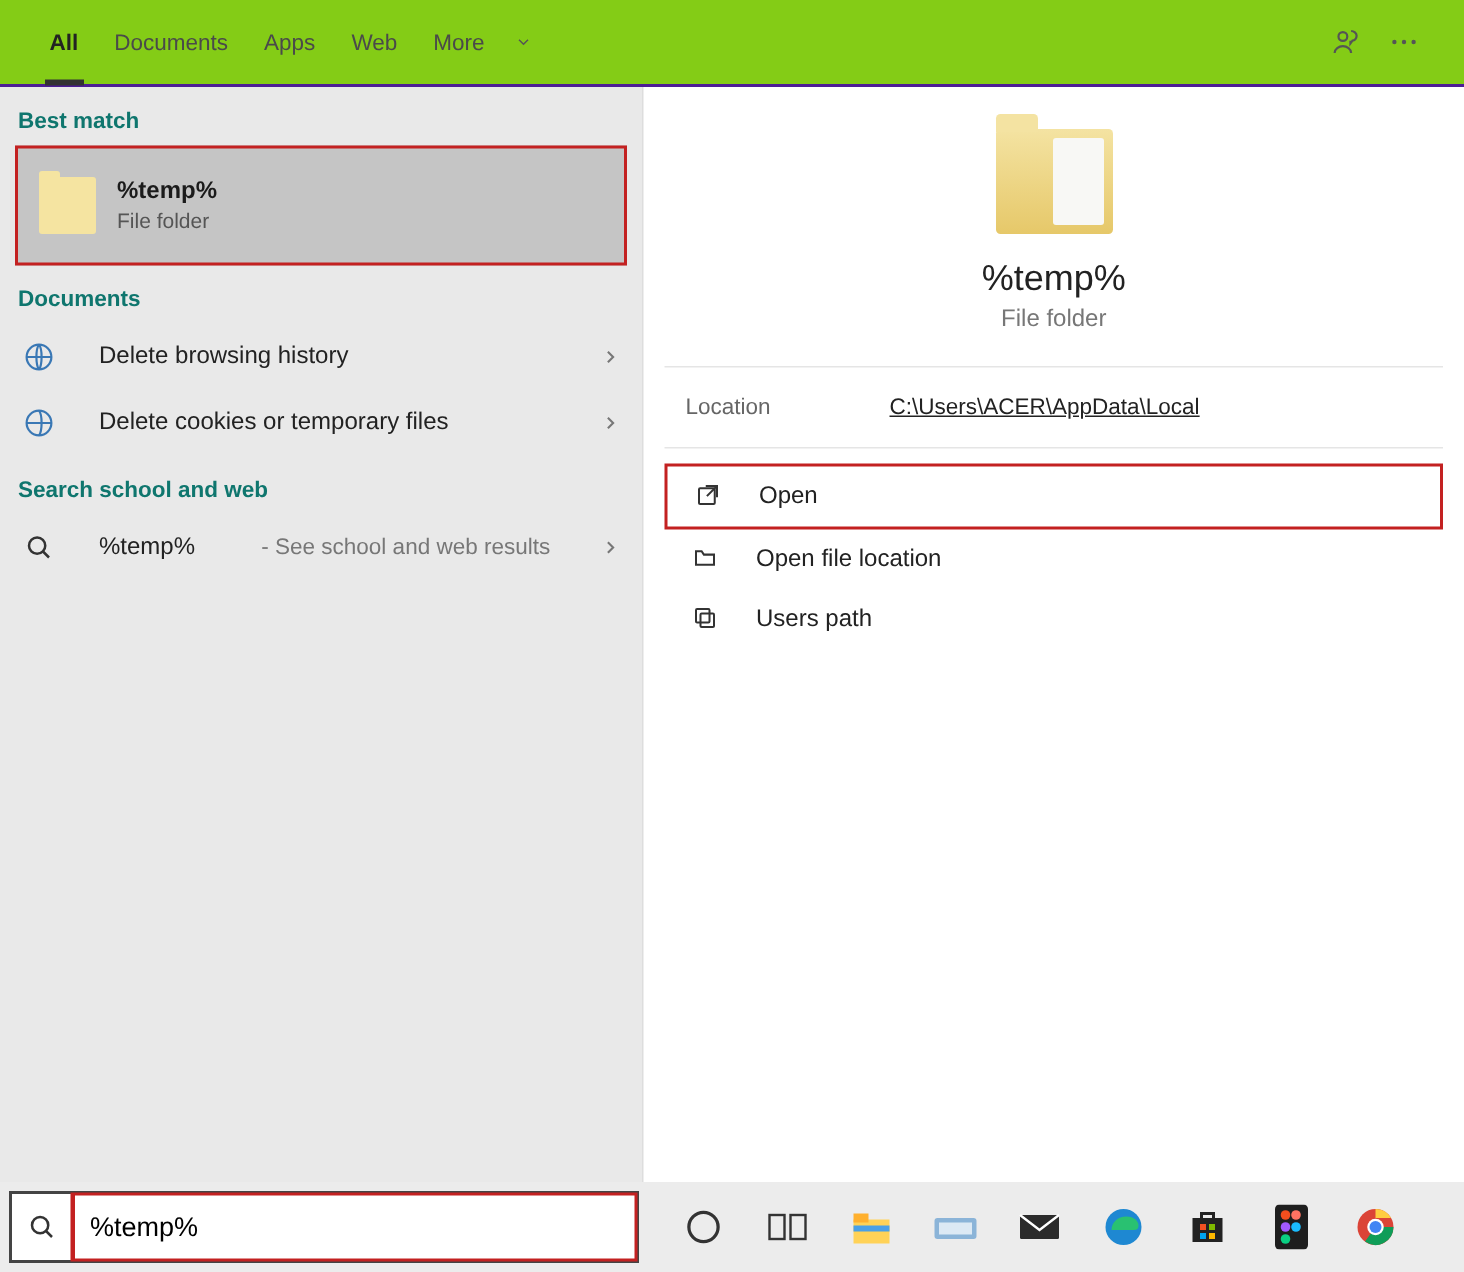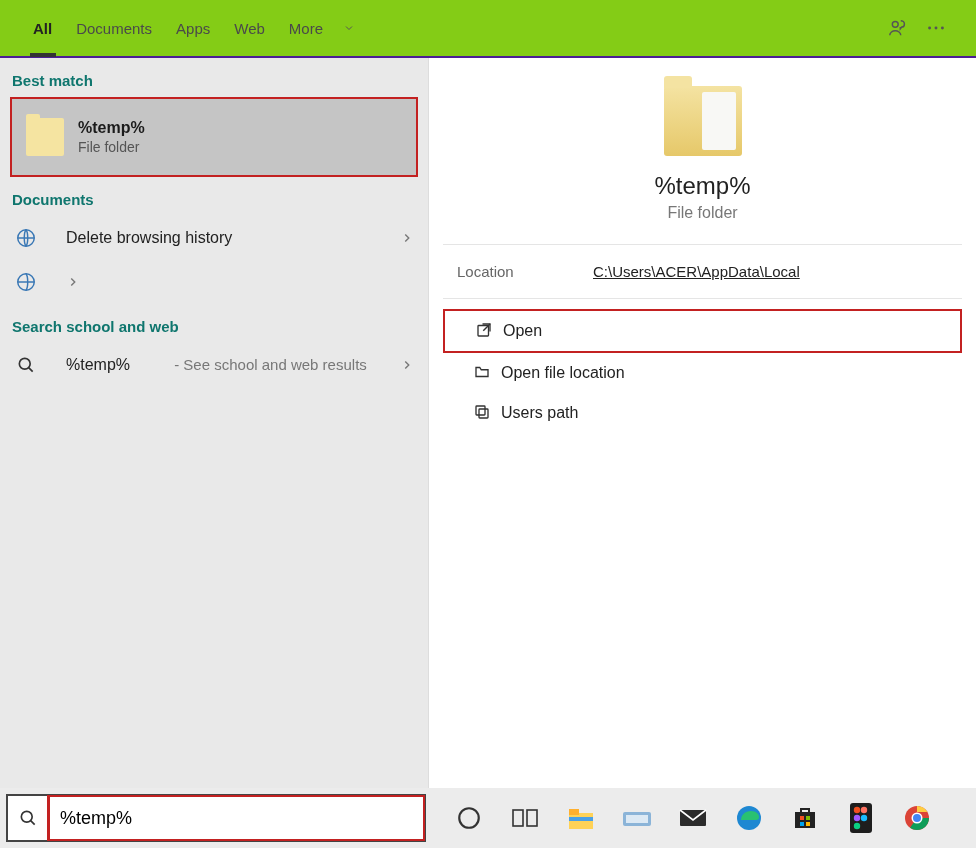--- a/index.html
+++ b/index.html
@@ -52,21 +52,21 @@
     .preview-title { font-size: 24px; color: #222; margin-bottom: 4px; }
     .preview-sub { font-size: 16px; color: #777; }
 
     .divider { height: 1px; background: #e5e5e5; margin: 0 14px; }
 
     .row-kv { display: flex; align-items: flex-start; padding: 18px 28px; font-size: 15px; }
     .row-kv .k { color: #666; width: 136px; }
     .row-kv .v { color: #222; text-decoration: underline; cursor: pointer; }
 
     .actions { padding: 10px 14px; }
-    .action-row { display: flex; align-items: center; gap: 8px; padding: 10px 30px; font-size: 16px; color: #222; cursor: pointer; }
+    .action-row { display: flex; align-items: center; gap: 23px; padding: 10px 18px; font-size: 16px; color: #222; cursor: pointer; }
     .action-row.hl { border: 2px solid #c32121; }
     .action-icon { width: 20px; height: 20px; color: #444; }
 
     
     .taskbar { position: absolute; left: 0; bottom: 0; right: 0; height: 60px; background: #ececec; display: flex; align-items: center; }
     .search-wrap { display: flex; align-items: center; width: 420px; height: 48px; border: 2px solid #444; margin: 0 6px; background: #fff; }
     .search-icon-box { width: 40px; height: 100%; display: flex; align-items: center; justify-content: center; }
     .search-value-box { flex: 1; height: 100%; display: flex; align-items: center; border-left: 2px solid #c32121; padding-left: 10px; font-size: 18px; outline: 2px solid #c32121; outline-offset: -1px; }
     .tb-apps { flex: 1; display: flex; align-items: center; gap: 22px; padding-left: 20px; }
     .tb-icon { width: 34px; height: 34px; display: flex; align-items: center; justify-content: center; cursor: pointer; }
@@ -134,20 +134,21 @@
       </span>
     </div>
 
     <div class="result-row">
       <span class="result-icon">
         <svg width="22" height="22" viewBox="0 0 24 24" fill="none" stroke="#3a78b5" stroke-width="1.6">
             <circle cx="12" cy="12" r="9"></circle>
             <path d="M3 12h18M12 3c2.5 3 2.5 15 0 18"></path>
           </svg>
       </span>
+      <span class="result-text">Delete cookies or temporary files</span>
       <span class="chev">
         <svg width="14" height="14" viewBox="0 0 24 24" fill="none" stroke="#777" stroke-width="2.4">
             <polyline points="9 6 15 12 9 18"></polyline>
           </svg>
       </span>
     </div>
 
     <div class="section-header">Search school and web</div>
 
     <div class="result-row">

